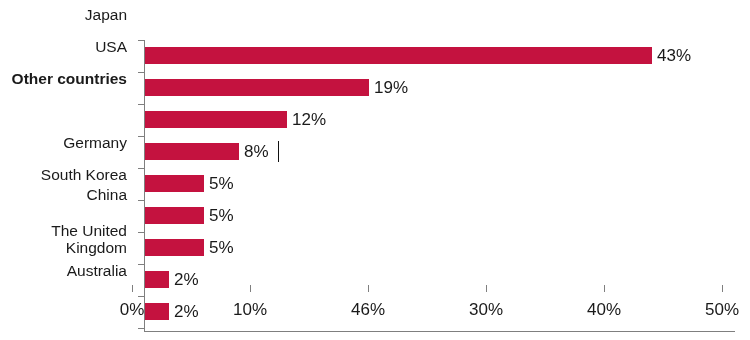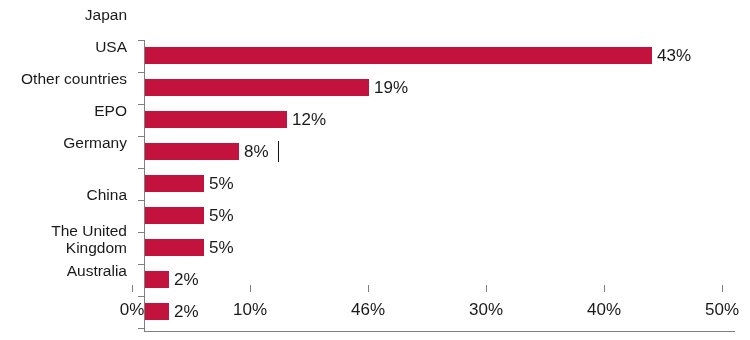--- a/index.html
+++ b/index.html
@@ -118,23 +118,23 @@
   }
 </style>
 </head>
 <body>
 
 <div id="chart-root">
 
   <div class="label-col">
       <div class="cat-label" style="top: 6px;">Japan</div>
       <div class="cat-label" style="top: 38px; padding-left: 6px;">USA</div>
-      <div class="cat-label" style="top: 70px;">Other countries</div>
-      <div class="cat-label" style="top: 102px;">EPO</div>
+      <div class="cat-label" style="top: 70px; font-weight: bold;">Other countries</div>
       <div class="cat-label" style="top: 134px;">Germany</div>
+      <div class="cat-label" style="top: 166px;">South Korea</div>
       <div class="cat-label" style="top: 186px; padding-left: 44px;">China</div>
       <div class="cat-label" style="top: 221.5px;">The United
 Kingdom</div>
       <div class="cat-label" style="top: 262px;">Australia</div>
     </div>
 
   <div class="plot">
     <div class="axis-line axis-vertical"></div>
     <div class="axis-line axis-horizontal"></div>
   <div class="tick-y" style="top: 0px;"></div>

